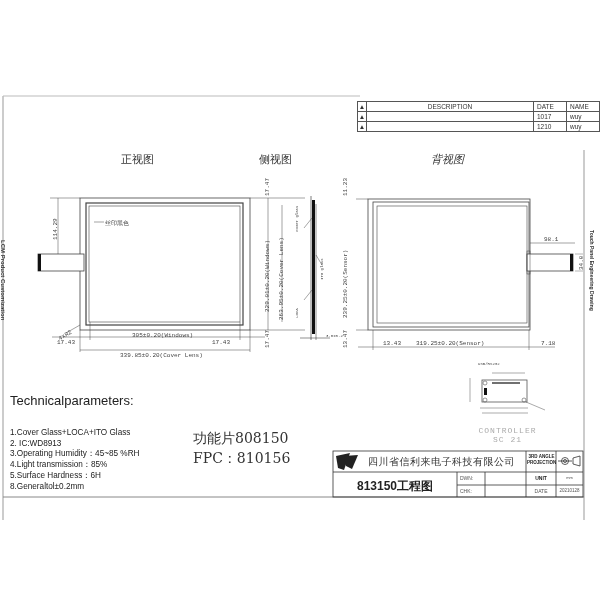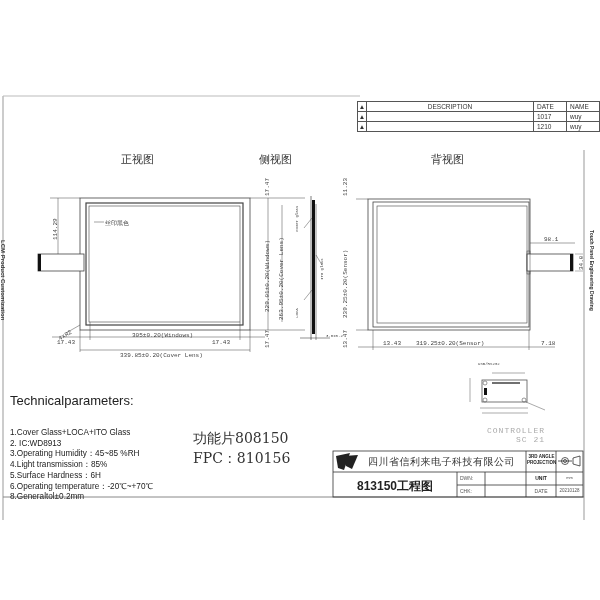--- a/index.html
+++ b/index.html
@@ -11,21 +11,21 @@
     .rev-table td.sym { width: 8px; text-align: center; padding: 0; }
     .rev-table td.desc { width: 160px; }
     .rev-table td.date { width: 26px; }
     .rev-table td.name { width: 26px; }
     .view-title { font-family: "DejaVu Serif", serif; font-size: 11px; color: #333; }
     .dim { font-family: "Liberation Mono", monospace; font-size: 6px; color: #444; white-space: nowrap; }
     .dimv { font-family: "Liberation Mono", monospace; font-size: 6px; color: #444; white-space: nowrap; transform-origin: left top; transform: rotate(-90deg); }
     .tech-title { font-size: 13px; color: #222; }
     .tech-item { font-size: 8.2px; color: #222; line-height: 10.7px; }
     .part { font-family: "DejaVu Serif", serif; font-size: 14px; color: #333; line-height: 20px; }
-    .controller { font-family: "Liberation Mono", monospace; font-size: 8px; color: #aaa; letter-spacing: 1px; text-align: right; line-height: 9px; }
+    .controller { font-family: "Liberation Mono", monospace; font-size: 8px; color: #aaa; letter-spacing: 1px; text-align: center; line-height: 9px; }
     .sidetext { font-size: 6px; color: #333; font-weight: bold; transform-origin: left top; transform: rotate(90deg); white-space: nowrap; }
   </style>
 </head>
 <body>
 
 <svg width="600" height="600" viewBox="0 0 600 600">
 
   <line x1="3" y1="96" x2="3" y2="520" stroke="#999" stroke-width="1"></line>
   <line x1="3" y1="96" x2="360" y2="96" stroke="#bbb" stroke-width="1"></line>
   <line x1="584" y1="150" x2="584" y2="520" stroke="#999" stroke-width="1"></line>
@@ -139,21 +139,21 @@
     <td class="sym">▲</td>
     <td class="desc"></td>
     <td class="date">1210</td>
     <td class="name">wuy</td>
   </tr>
 </tbody>
   </table>
 
 <div class="abs view-title" style="left:121px; top:152px;">正视图</div>
 <div class="abs view-title" style="left:259px; top:152px;">侧视图</div>
-<div class="abs view-title" style="left:431px; top:152px;">背视图</div>
+<div class="abs view-title" style="left:431px; top:152px;font-style:italic;">背视图</div>
 
 <div class="abs dim" style="left:105px; top:219px;">丝印黑色</div>
 <div class="abs dimv" style="left:52px; top:240px;">114.29</div>
 <div class="abs dim" style="left:58px; top:332px; transform:rotate(-30deg);">4xR2</div>
 <div class="abs dim" style="left:57px; top:339px;">17.43</div>
 <div class="abs dim" style="left:132px; top:332px;">305±0.20(Windows)</div>
 <div class="abs dim" style="left:212px; top:339px;">17.43</div>
 <div class="abs dim" style="left:120px; top:352px;">339.85±0.20(Cover Lens)</div>
 <div class="abs dimv" style="left:264px; top:196px;">17.47</div>
 <div class="abs dimv" style="left:264px; top:348px;">17.47</div>
@@ -181,21 +181,20 @@
 </div>
 
 <div class="abs" style="left:10px; top:393px;">
   <div class="tech-title">Technicalparameters:</div>
   <div style="margin-top:20px;">
     <div class="tech-item">1.Cover Glass+LOCA+ITO Glass</div>
     <div class="tech-item">2. IC:WD8913</div>
     <div class="tech-item">3.Operating Humidity：45~85 %RH</div>
     <div class="tech-item">4.Light transmission：85%</div>
     <div class="tech-item">5.Surface Hardness：6H</div>
-    <div class="tech-item">6.Operating temperature：-20℃~+70℃</div>
     <div class="tech-item">8.Generaltol±0.2mm</div>
   </div>
 </div>
 
 <div class="abs" style="left:193px; top:428px;">
   <div class="part">功能片808150</div>
   <div class="part">FPC：810156</div>
 </div>
 
 <div class="abs" style="left:368px; top:455px; font-family:'DejaVu Serif', serif; font-size:10px; color:#333; letter-spacing:0.5px;">四川省信利来电子科技有限公司</div>

